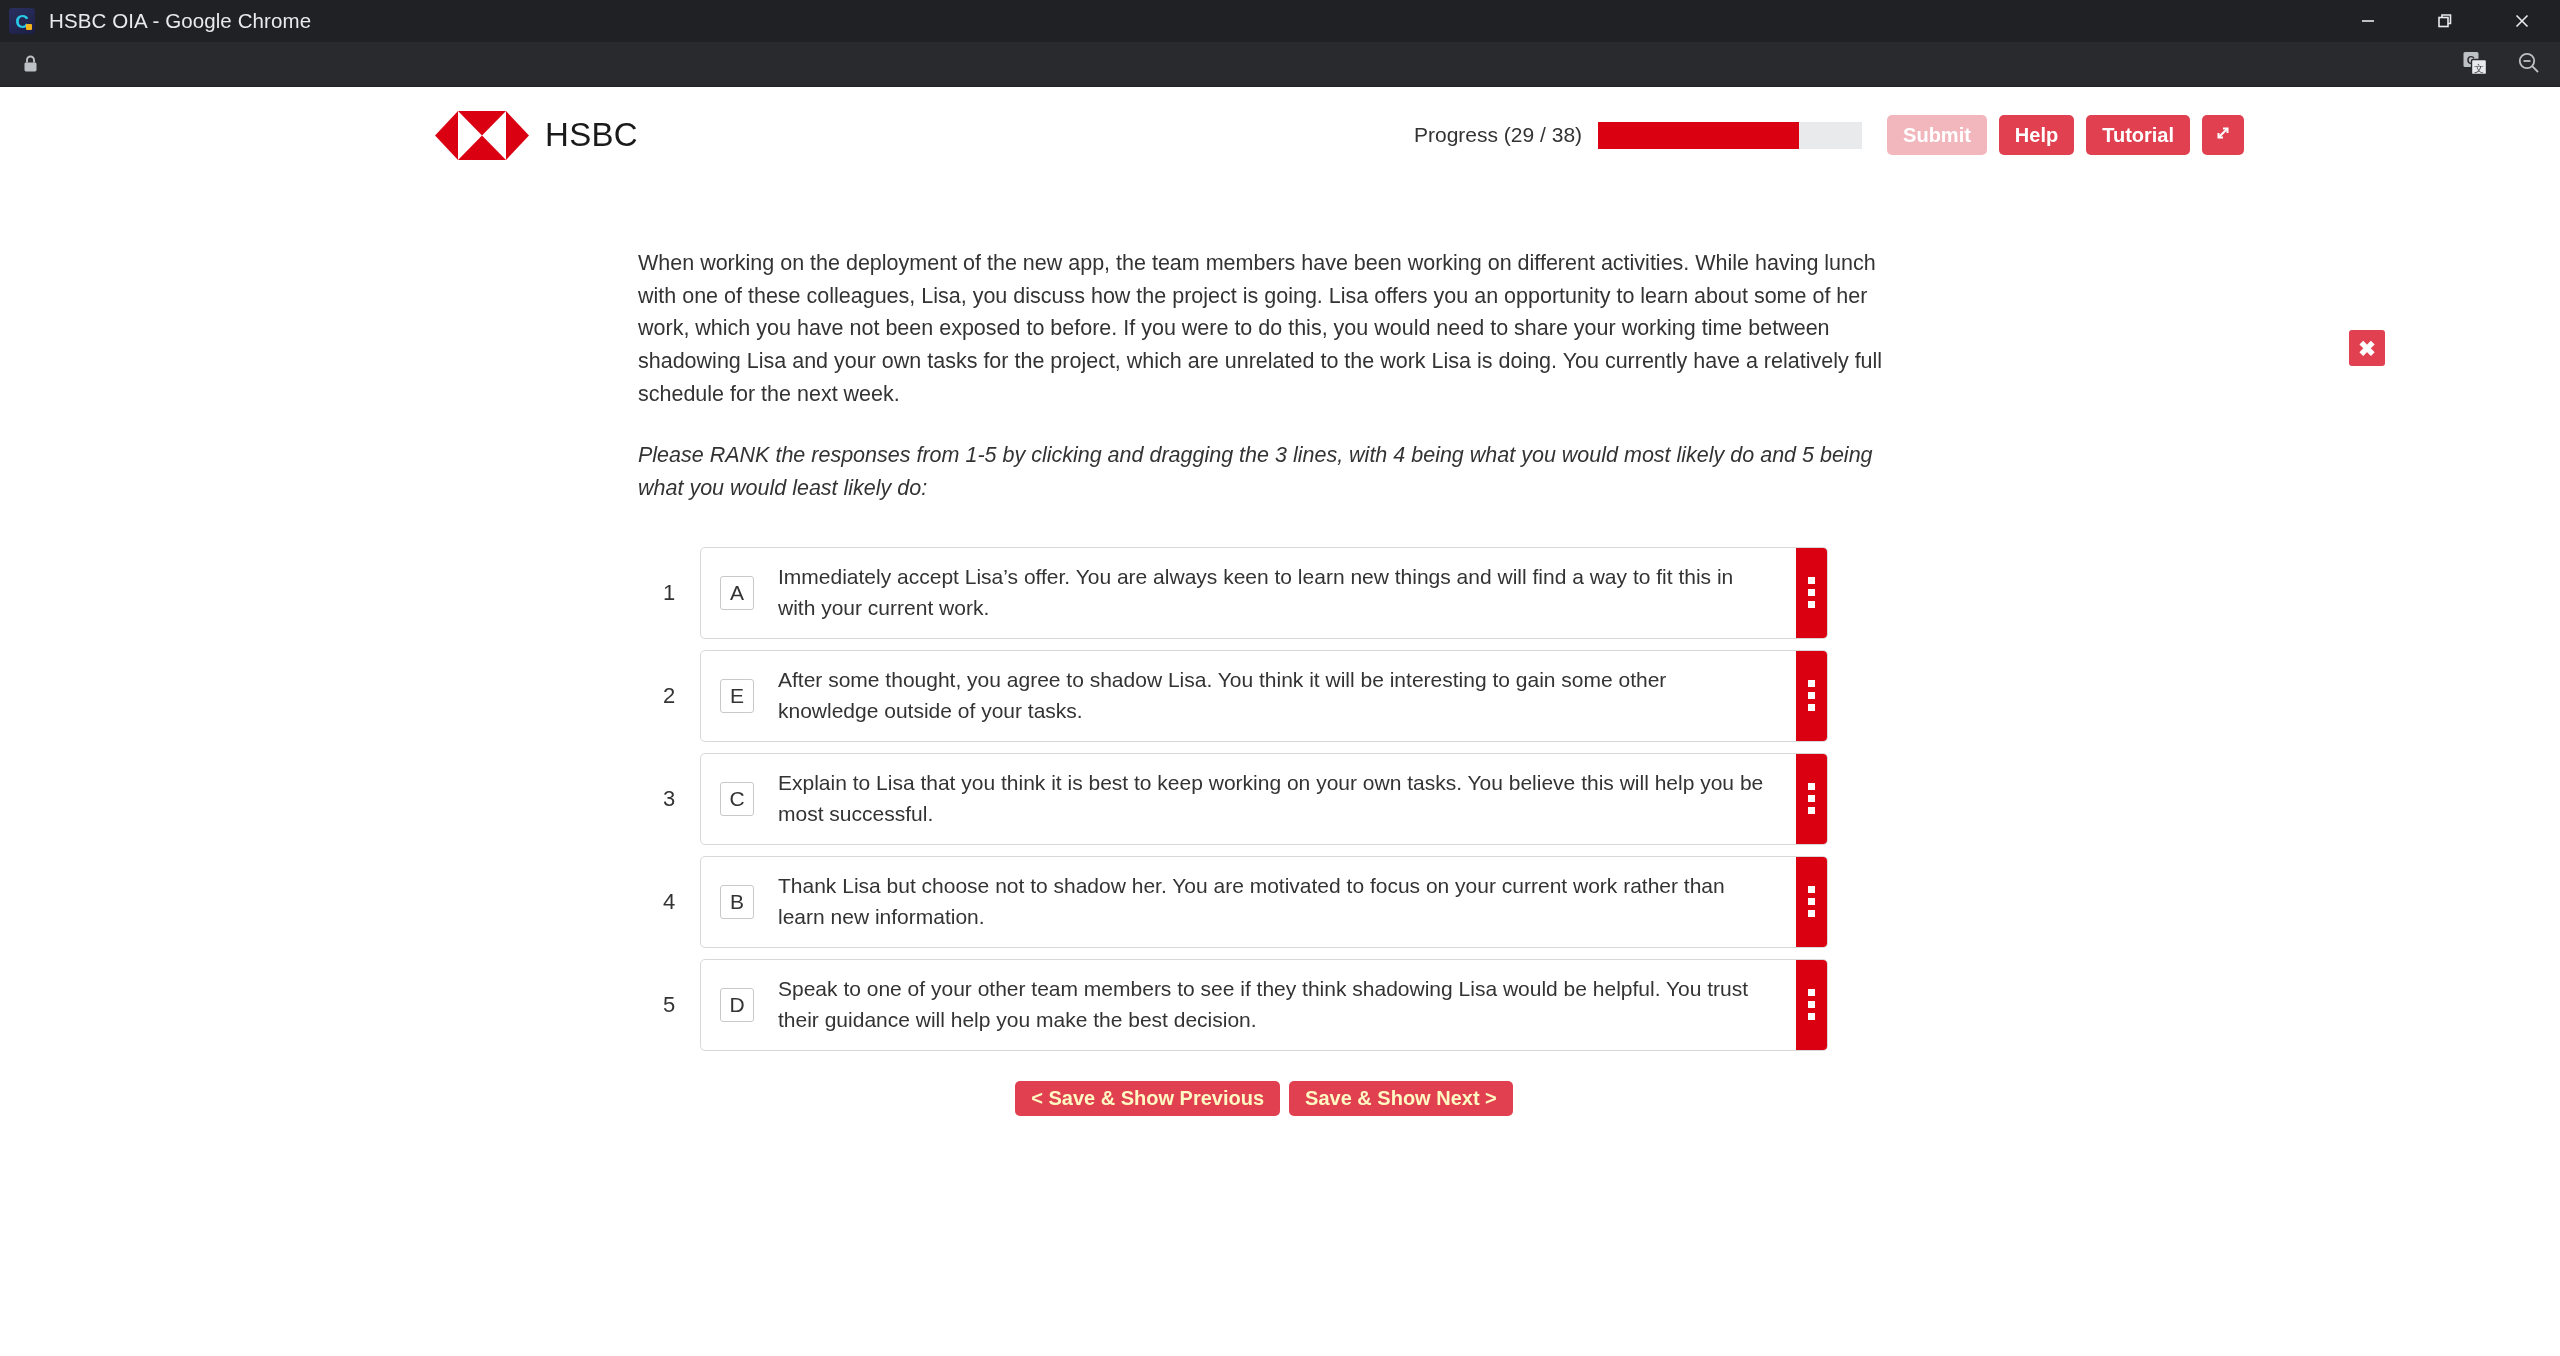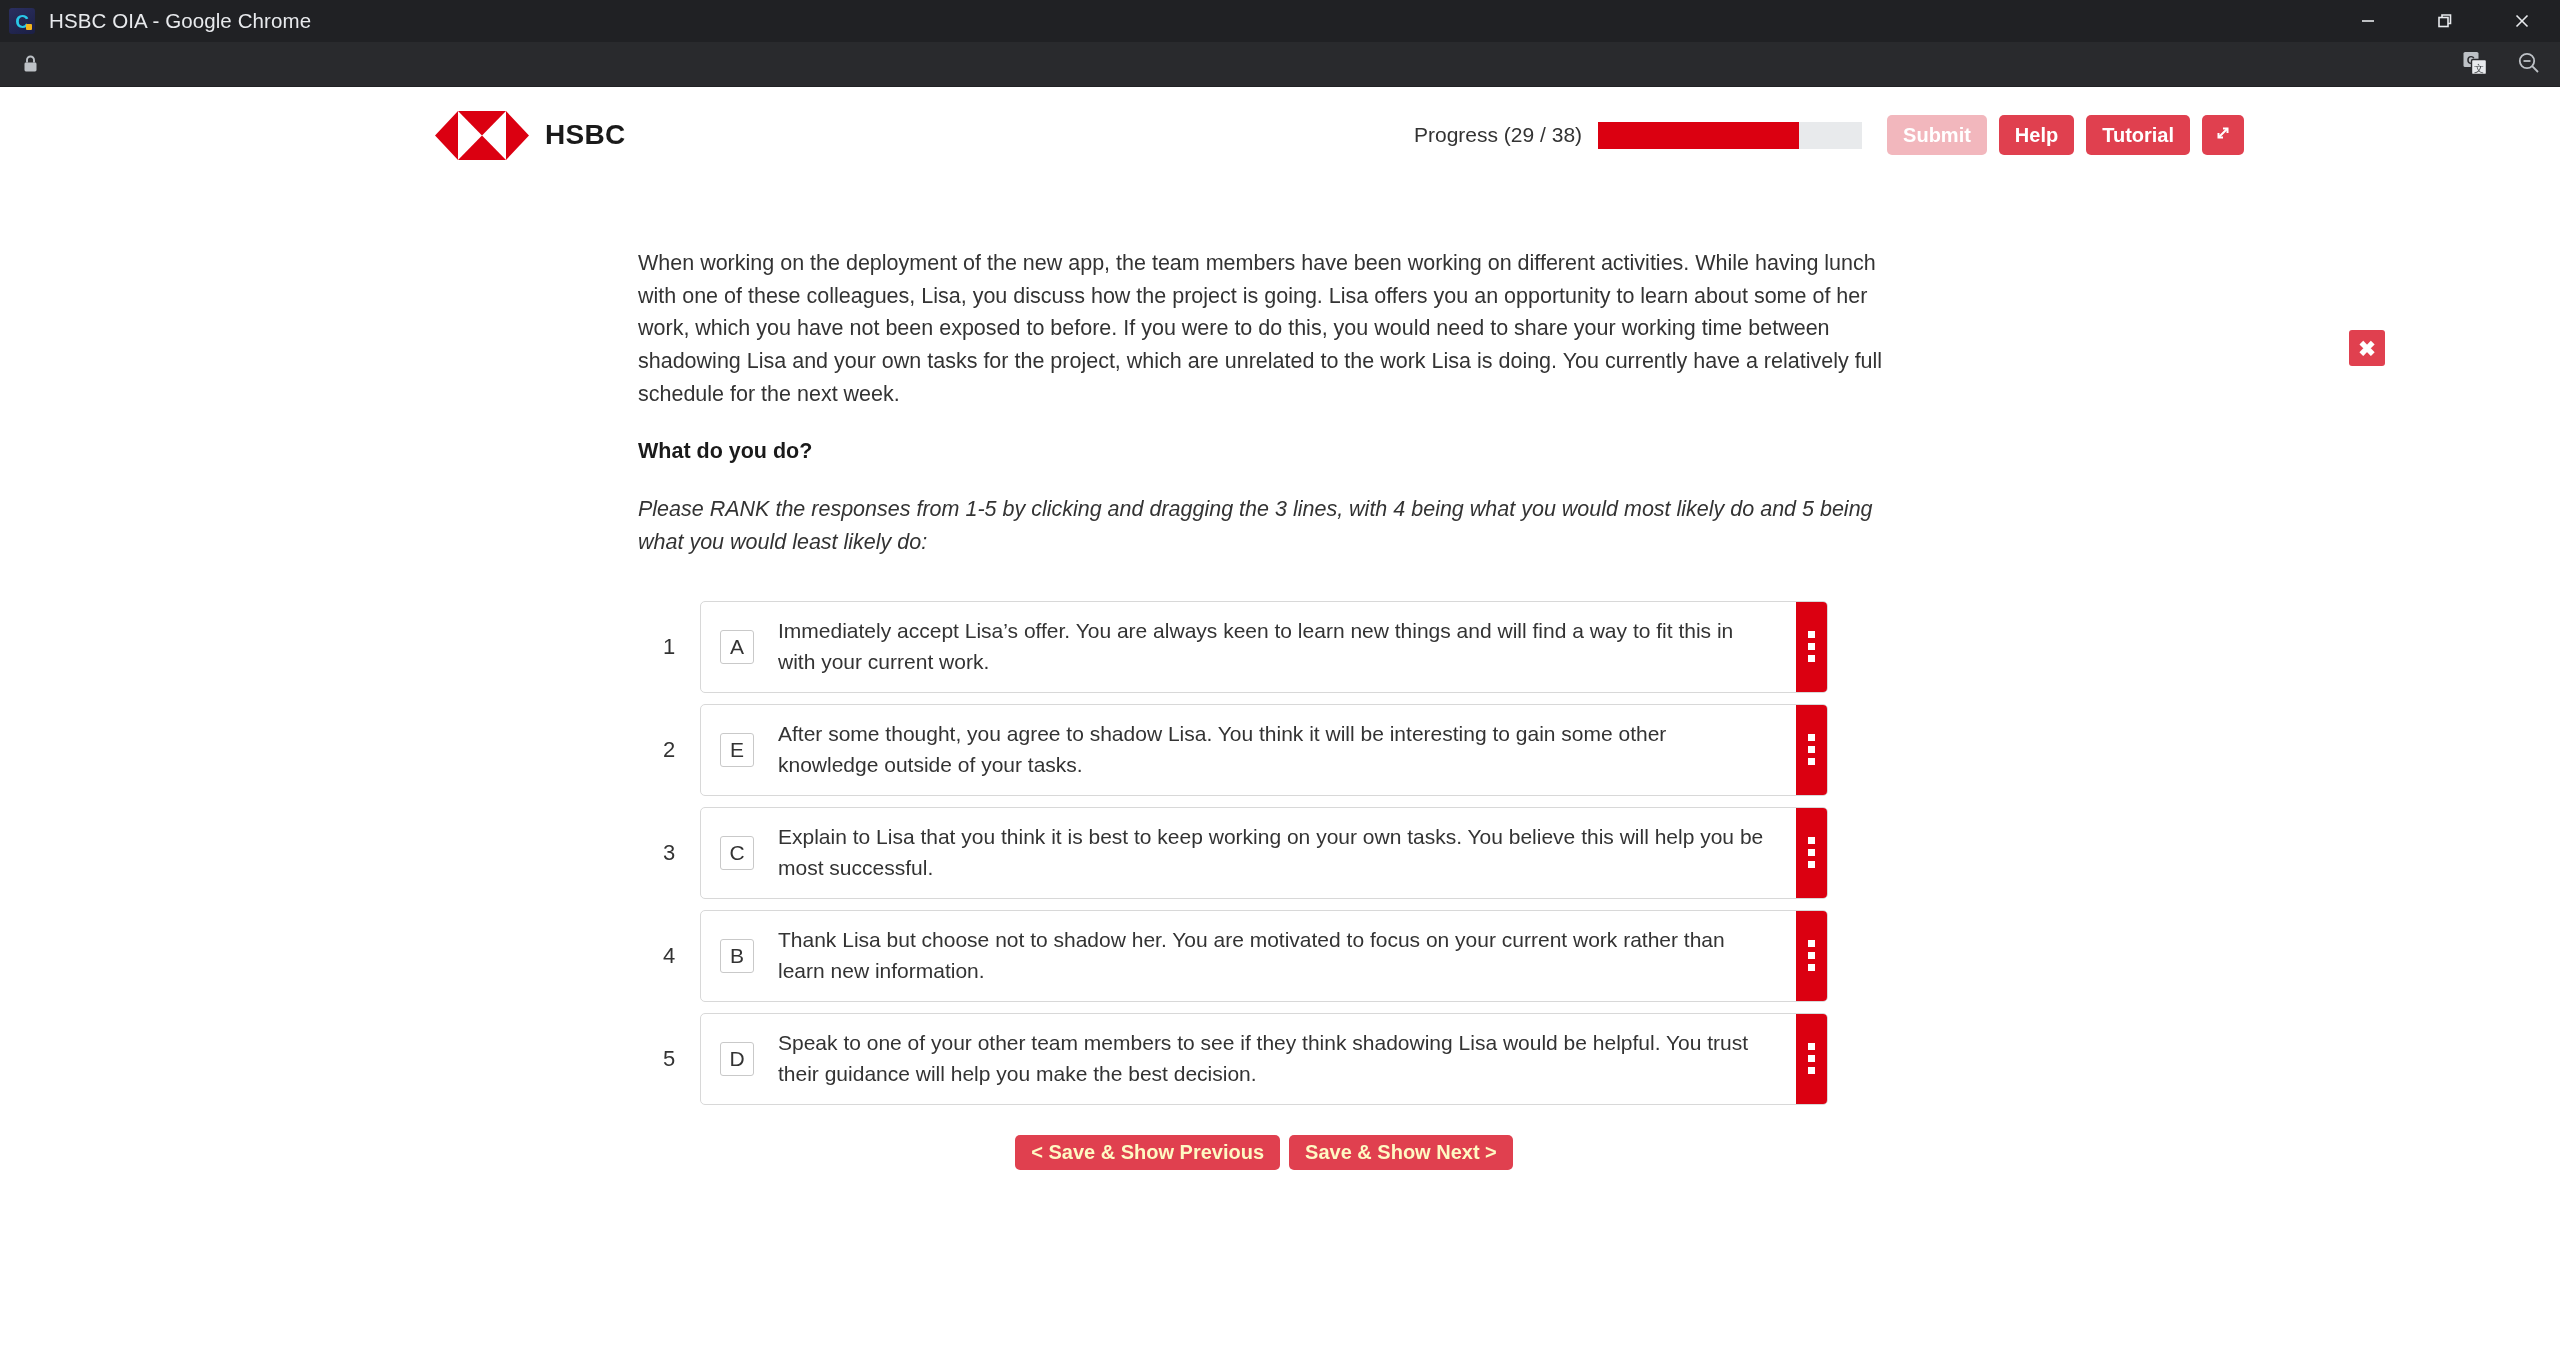--- a/index.html
+++ b/index.html
@@ -129,22 +129,22 @@
     position: relative;
     padding: 0 0 0 435px;
   }
   .hsbc-brand {
     display: flex;
     align-items: center;
     gap: 16px;
   }
   .hsbc-hex { display: block; }
   .hsbc-word {
-    font-size: 28px;
-    font-weight: bold;
+    font-size: 33px;
+    font-weight: normal;
     color: #1a1a1a;
     letter-spacing: 0.3px;
   }
 
   .header-right {
     position: absolute;
     left: 1414px;
     top: 0;
     height: 96px;
     display: flex;
@@ -417,21 +417,20 @@
             </svg>
           </span>
         </button>
       </div>
     </div>
 
     <button class="close-x-btn">✖</button>
 
     <div class="content">
       <p class="scenario">When working on the deployment of the new app, the team members have been working on different activities. While having lunch with one of these colleagues, Lisa, you discuss how the project is going. Lisa offers you an opportunity to learn about some of her work, which you have not been exposed to before. If you were to do this, you would need to share your working time between shadowing Lisa and your own tasks for the project, which are unrelated to the work Lisa is doing. You currently have a relatively full schedule for the next week.</p>
-      <p class="question-head">What do you do?</p>
       <p class="instruction">Please RANK the responses from 1-5 by clicking and dragging the 3 lines, with 4 being what you would most likely do and 5 being what you would least likely do:</p>
 
       <div class="rank-list" id="rank-list">
           <div class="rank-row">
             <div class="rank-num">1</div>
             <div class="rank-card">
               <div class="letter-box">A</div>
               <div class="option-text">Immediately accept Lisa’s offer. You are always keen to learn new things and will find a way to fit this in with your current work.</div>
               <div class="drag-handle">
                 <span></span>

